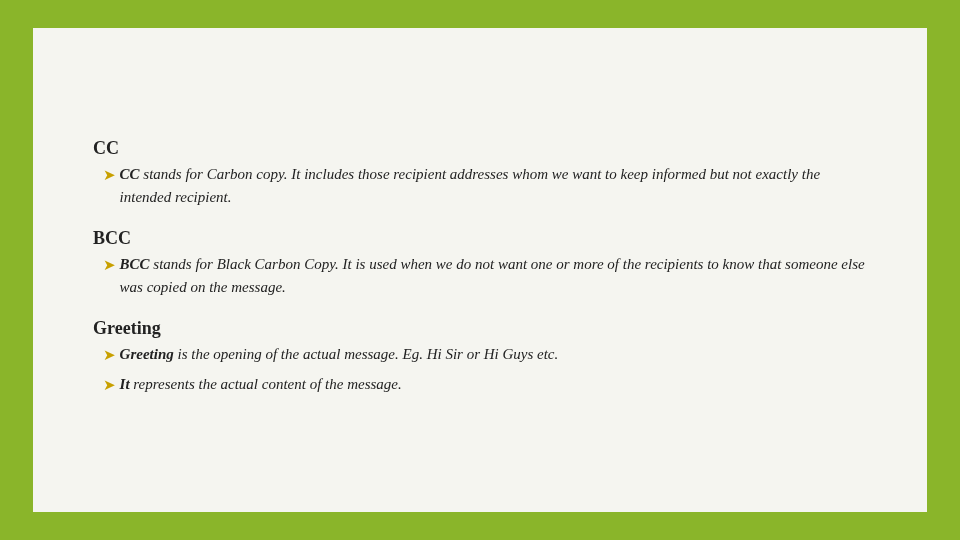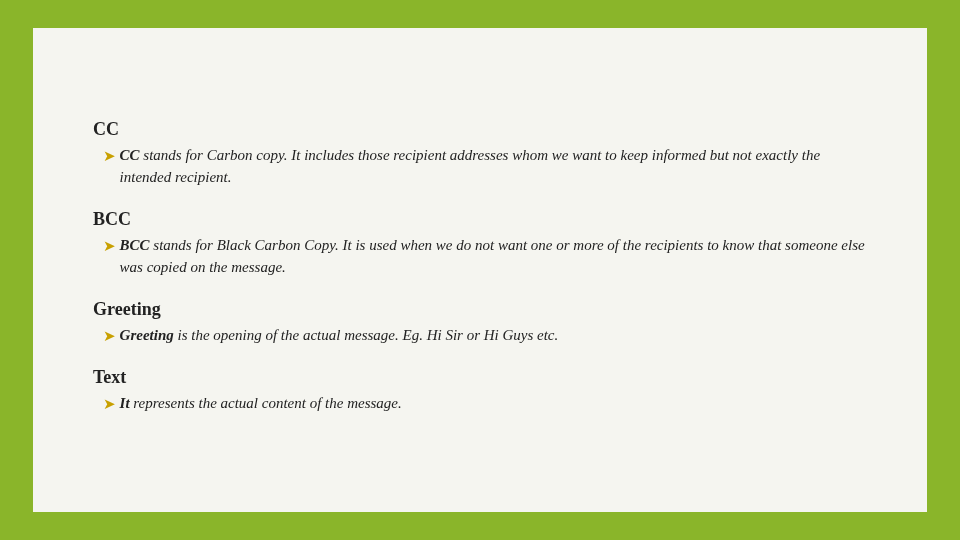--- a/index.html
+++ b/index.html
@@ -85,19 +85,18 @@
     <span class="bullet-arrow">➤</span>
     <span class="bullet-text"><strong>BCC</strong> stands for Black Carbon Copy. It is used when we do not want one or more of the recipients to know that someone else was copied on the message.</span>
   </div>
 
   <div class="section-heading">Greeting</div>
   <div class="bullet-item">
     <span class="bullet-arrow">➤</span>
     <span class="bullet-text"><strong>Greeting</strong> is the opening of the actual message. Eg. Hi Sir or Hi Guys etc.</span>
   </div>
 
-  <div class="section-heading">Text</div>
   <div class="bullet-item">
     <span class="bullet-arrow">➤</span>
     <span class="bullet-text"><strong>It</strong> represents the actual content of the message.</span>
   </div>
 
 </div>
 
 </body></html>

